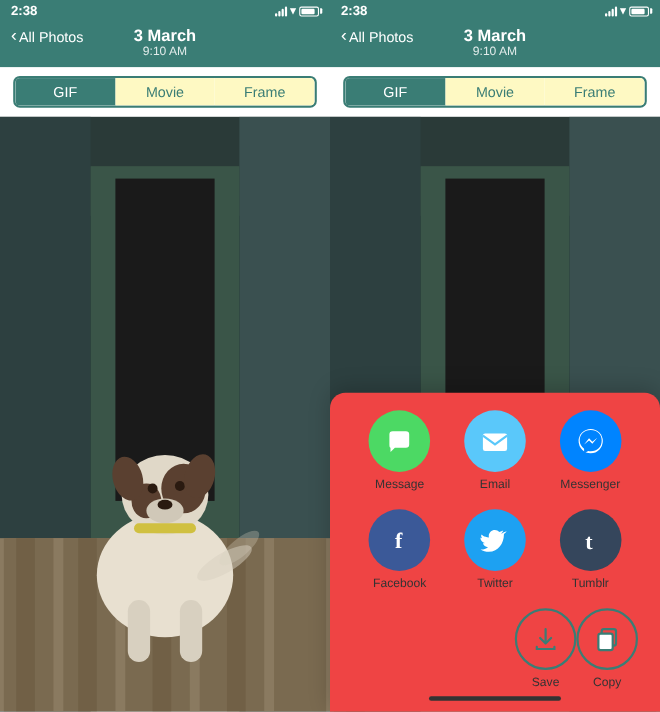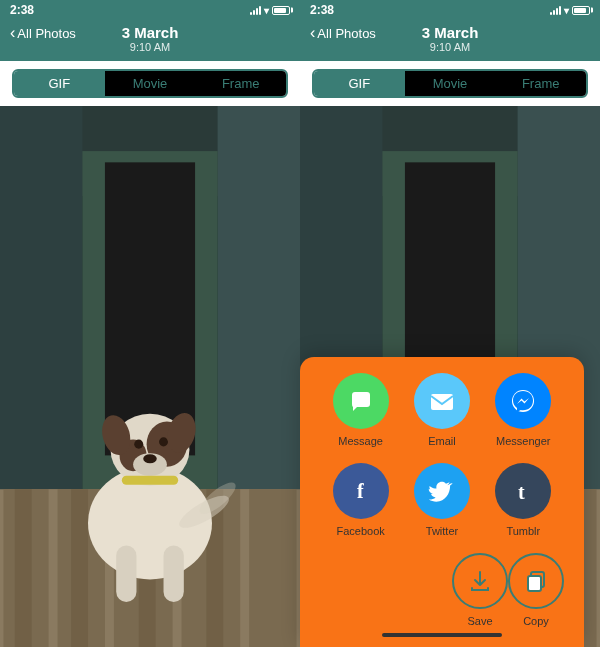--- a/index.html
+++ b/index.html
@@ -87,21 +87,21 @@
       border-radius: 6px;
       overflow: hidden;
     }
     .segment-btn {
       flex: 1;
       padding: 5px 0;
       font-size: 13px;
       font-weight: 500;
       text-align: center;
       cursor: pointer;
-      background: #000000;
+      background: #fef9c3;
       color: #3a7d75;
       border: none;
       outline: none;
     }
     .segment-btn.active {
       background: #3a7d75;
       color: #fff;
     }
 
     
@@ -109,22 +109,22 @@
       flex: 1;
       overflow: hidden;
       position: relative;
     }
 
     
     .share-sheet {
       position: absolute;
       bottom: 0;
       left: 0;
-      right: 16px;
-      background: #f97316;
+      right: 0;
+      background: #ef4444;
       border-radius: 14px 14px 0 0;
       padding: 16px 0 8px;
       z-index: 10;
       box-shadow: 0 -4px 20px rgba(0,0,0,0.2);
     }
 
     .share-row {
       display: flex;
       justify-content: space-around;
       padding: 0 20px;

